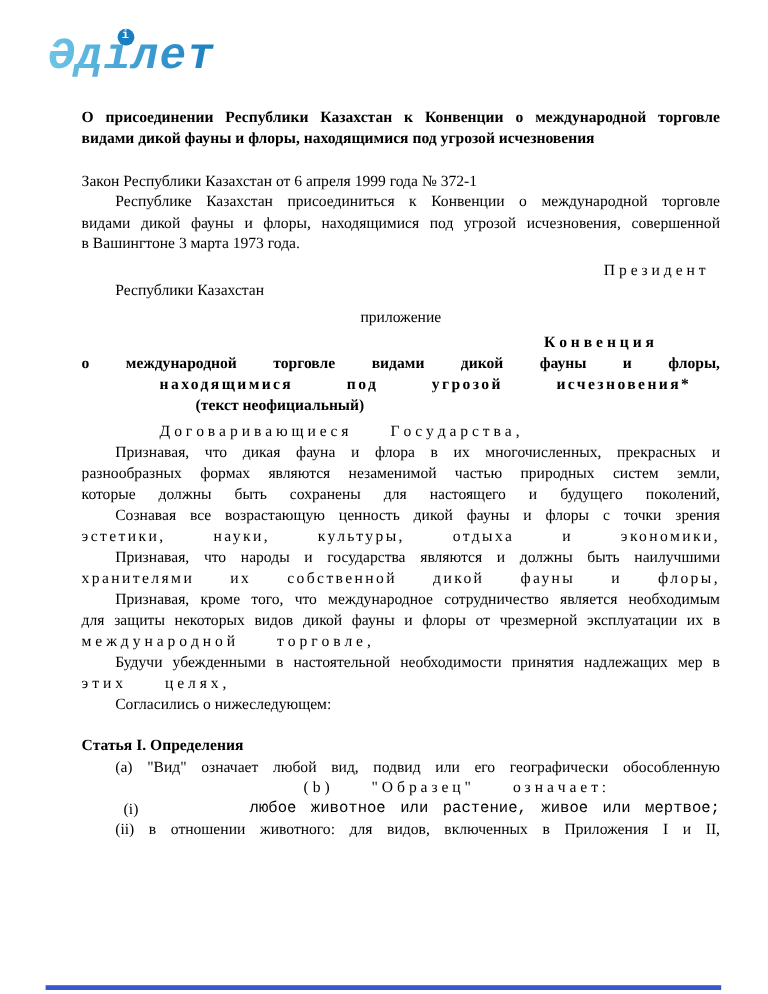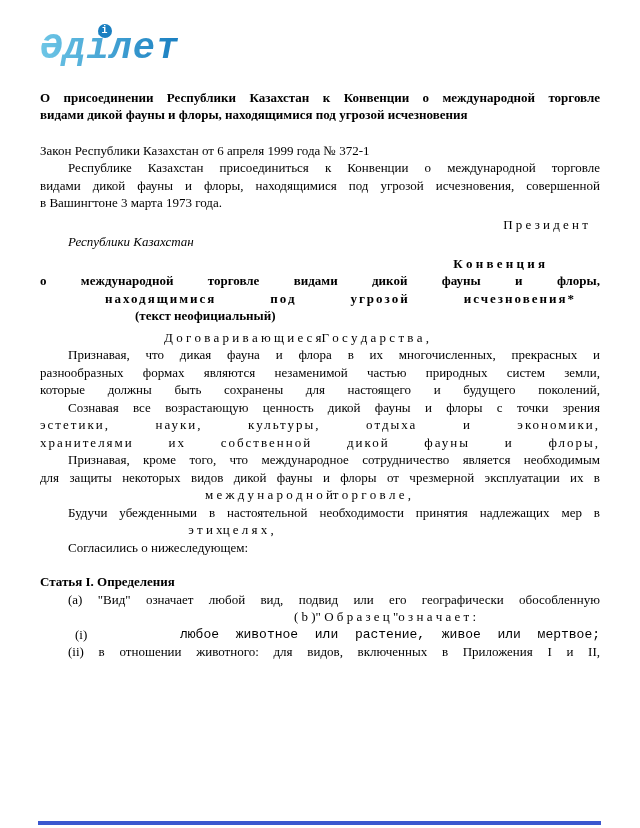--- a/index.html
+++ b/index.html
@@ -19,35 +19,35 @@
     font-size:37px;letter-spacing:1px;line-height:1.1;
     background:linear-gradient(90deg,var(--logo-start),var(--logo-end));
     -webkit-background-clip:text;background-clip:text;
     -webkit-text-fill-color:transparent;
   }
   .logo-dot{
     position:absolute;left:58px;top:-4px;width:14px;height:14px;border-radius:50%;
     background:var(--logo-end);color:#fff;-webkit-text-fill-color:#fff;
     font-size:10px;line-height:14px;text-align:center;font-style:normal;font-weight:bold;
   }
-  .doc{margin-top:20px;}
+  .doc{margin-top:20px;margin-left:28px;}
   .ln{line-height:17.5px;min-height:17.5px;}
   .b{font-weight:700;}
-  .it{font-style:italic;}
+  .it{}
   .center{text-align:center;}
   .right{text-align:right;font-family:Liberation Serif, serif;}
   .spread{text-align:justify;text-align-last:justify;}
   .ind{text-indent:28px;}
   .ls2{letter-spacing:2px;}
   .ml28{margin-left:28px}.ml65{margin-left:65px}
   .ml95{margin-left:95px}.ml185{margin-left:185px}
   .mr24{margin-right:24px}.mr55{margin-right:55px}.mr112{margin-right:112px}.mr178{margin-right:178px}
   .pr12{padding-right:12px}.pr55{padding-right:55px}
   .gap{margin-top:18px}.gap4{margin-top:4px}.gap17{margin-top:17px}
-  .split{display:flex;justify-content:center;}
+  .split{display:flex;justify-content:flex-start;gap:35px;}
   .line-i{display:flex;margin-left:35px;}
   .line-i .num{width:105px;flex:none;}
   .line-i .rest{flex:1;text-align:justify;text-align-last:justify;font-family:Liberation Mono, monospace;}
   .rule{position:absolute;left:38px;top:821px;width:563px;height:4px;background:var(--rule);}
 </style>
 </head>
 <body>
 
 <div class="page">
 
@@ -62,38 +62,40 @@
 
     <div class="ln gap">Закон Республики Казахстан от 6 апреля 1999 года № 372-1</div>
 
     <div class="ln spread ind">Республике Казахстан присоединиться к Конвенции о международной торговле</div>
     <div class="ln spread">видами дикой фауны и флоры, находящимися под угрозой исчезновения, совершенной</div>
     <div class="ln">в Вашингтоне 3 марта 1973 года.</div>
 
     <div class="ln right pr12 gap4">П р е з и д е н т</div>
     <div class="ln it ml28">Республики Казахстан</div>
 
+    <div class="ln center gap4">приложение</div>
 
     <div class="ln b right pr55 gap4">К о н в е н ц и я</div>
     <div class="ln b spread">о международной торговле видами дикой фауны и флоры,</div>
     <div class="ln b spread ml65 mr24 ls2">находящимися под угрозой исчезновения*</div>
     <div class="ln b ml95">(текст неофициальный)</div>
 
     <div class="ln split ml65 mr112 gap4">
       <span>Д о г о в а р и в а ю щ и е с я</span>
       <span>Г о с у д а р с т в а ,</span>
     </div>
 
     <div class="ln spread ind">Признавая, что дикая фауна и флора в их многочисленных, прекрасных и</div>
     <div class="ln spread">разнообразных формах являются незаменимой частью природных систем земли,</div>
     <div class="ln spread">которые должны быть сохранены для настоящего и будущего поколений,</div>
 
     <div class="ln spread ind">Сознавая все возрастающую ценность дикой фауны и флоры с точки зрения</div>
     <div class="ln spread ls2">эстетики, науки, культуры, отдыха и экономики,</div>
 
+    <div class="ln spread ind">Признавая, что народы и государства являются и должны быть наилучшими</div>
     <div class="ln spread ls2">хранителями их собственной дикой фауны и флоры,</div>
 
     <div class="ln spread ind">Признавая, кроме того, что международное сотрудничество является необходимым</div>
     <div class="ln spread">для защиты некоторых видов дикой фауны и флоры от чрезмерной эксплуатации их в</div>
 
     <div class="ln split mr24">
       <span>м е ж д у н а р о д н о й</span>
       <span>т о р г о в л е ,</span>
     </div>
 

